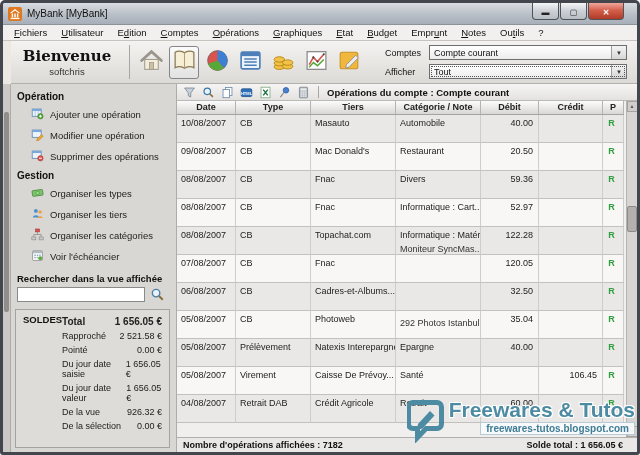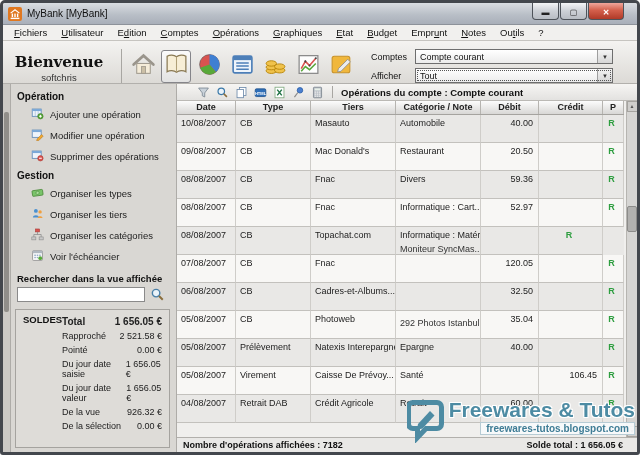--- a/index.html
+++ b/index.html
@@ -17,21 +17,21 @@
   .wc{width:27px;height:17px;border:1px solid #4e535a;border-top:none;display:flex;align-items:flex-end;
     justify-content:center;font-size:8px;color:#222;border-radius:0 0 4px 4px;margin-left:1px;
     background:linear-gradient(#f4f5f7,#ccd0d6 50%,#b8bdc4);padding-bottom:2px;}
   .wc.close{width:36px;background:linear-gradient(#f0a79c,#d4604c 45%,#b03a28);color:#fff;font-weight:bold;}
   
   .menubar{flex:0 0 16px;background:#f1f0ee;border-bottom:1px solid #c6c4c0;display:flex;
     align-items:center;padding-left:4px;}
   .menu-item{font-size:9.5px;padding:0 7px;color:#111;white-space:nowrap;}
   
   .toolbar{flex:0 0 43px;background:linear-gradient(#f4f3f1,#dcdad6);border-bottom:1px solid #b2b0ac;
-    display:flex;align-items:flex-end;padding-right:24px;}
+    display:flex;align-items:center;padding-right:10px;margin-left:8px;}
   .welcome{width:112px;text-align:center;flex:0 0 112px;}
   .bienvenue{font-family:"DejaVu Serif",serif;font-weight:bold;font-size:15px;color:#111;}
   .user{font-size:9.5px;color:#333;margin-top:1px;}
   .tb-sep{width:1px;height:34px;background:#a8a6a2;margin:0 6px;flex:0 0 1px;}
   .tb-icons{display:flex;align-items:center;gap:3px;}
   .tb-btn{width:30px;height:33px;display:flex;align-items:center;justify-content:center;
     border:1px solid transparent;border-radius:3px;}
   .tb-btn.selected{border-color:#85858a;background:linear-gradient(#fbfbfb,#e2e2e2);}
   .tb-btn svg{width:25px;height:25px;}
   .combo-area{margin-left:auto;display:flex;flex-direction:column;gap:4px;}
@@ -60,21 +60,21 @@
   .search-btn svg{width:15px;height:15px;}
   .soldes{margin-top:7px;border:1px solid #a5a39f;background:#dedcd8;padding:4px 7px;flex:1;
     display:flex;flex-direction:row;min-height:0;}
   .soldes-title{font-weight:bold;font-size:9.5px;margin-bottom:4px;color:#111;}
   .soldes-row{display:flex;justify-content:space-between;font-size:9px;padding:2px 0;color:#222;}
   .soldes-row.bold{font-weight:bold;font-size:10px;}
   .soldes-rule{border-top:1px solid #95938f;margin-top:4px;}
   
   .table-panel{flex:1;display:flex;flex-direction:column;background:#f0efed;position:relative;min-width:0;}
   .table-toolbar{flex:0 0 17px;background:linear-gradient(#f6f5f3,#e3e2e0);border-bottom:1px solid #bbb9b5;
-    display:flex;align-items:center;padding-left:19px;gap:5px;}
+    display:flex;align-items:center;padding-left:5px;gap:5px;}
   .small-btn{width:14px;height:14px;display:inline-flex;align-items:center;justify-content:center;}
   .small-btn svg{width:13px;height:13px;}
   .tt-sep{width:1px;height:12px;background:#a8a6a2;margin:0 3px;}
   .tt-title{font-weight:bold;font-size:9.5px;color:#111;white-space:nowrap;}
   .thead{flex:0 0 14px;display:grid;grid-template-columns:59px 75px 85px 85px 58px 64px 21px;
     background:linear-gradient(#fcfcfc,#d8d7d5);border-bottom:1px solid #a5a39f;width:447px;}
   .th{font-size:9px;font-weight:bold;text-align:center;border-right:1px solid #b6b4b0;line-height:13px;color:#222;
     overflow:hidden;white-space:nowrap;}
   .tbody{width:447px;overflow:hidden;flex:1;}
   .tr{display:grid;grid-template-columns:59px 75px 85px 85px 58px 64px 21px;height:28px;}
@@ -464,20 +464,21 @@
             <div class="td"><span>Informatique : Cart...</span></div>
             <div class="td num">52.97</div>
             <div class="td num"></div>
             <div class="td p">R</div>
           </div>
           <div class="tr odd">
             <div class="td">08/08/2007</div>
             <div class="td">CB</div>
             <div class="td">Topachat.com</div>
             <div class="td"><span>Informatique : Matérie</span><span class="note">Moniteur SyncMas...</span></div>
+            <div class="td num">122.28</div>
             <div class="td num"></div>
             <div class="td p">R</div>
           </div>
           <div class="tr even">
             <div class="td">07/08/2007</div>
             <div class="td">CB</div>
             <div class="td">Fnac</div>
             <div class="td"><span></span></div>
             <div class="td num">120.05</div>
             <div class="td num"></div>

